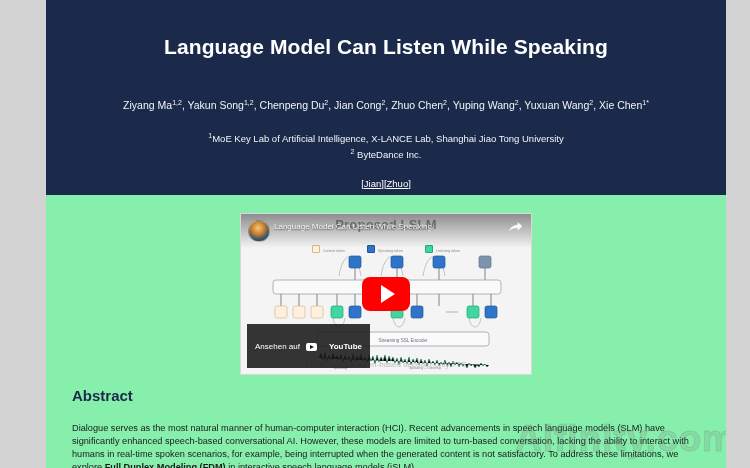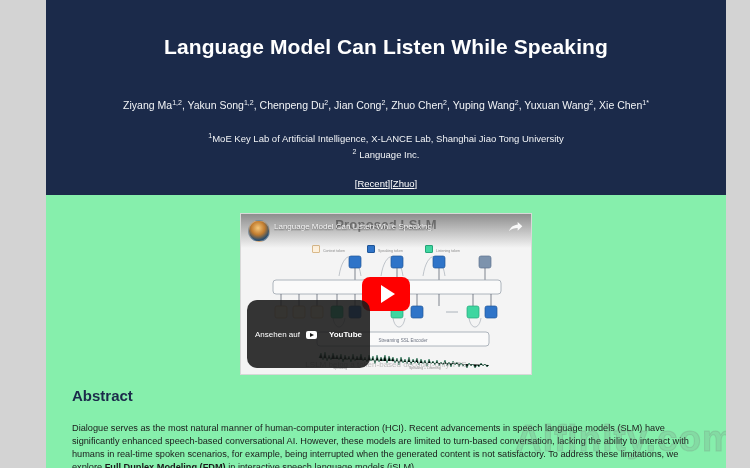--- a/index.html
+++ b/index.html
@@ -88,22 +88,22 @@
     width:48px;height:34px;border-radius:8px;background:#f00;
     display:flex;align-items:center;justify-content:center;
   }
   .yt-play .tri{
     width:0;height:0;border-left:14px solid #fff;
     border-top:9px solid transparent;border-bottom:9px solid transparent;
     margin-left:4px;
   }
   .yt-watch{
     position:absolute;left:6px;bottom:6px;height:36px;
-    background:rgba(25,25,25,.88);border-radius:10px;
-    display:flex;align-items:center;gap:6px;padding:16px 8px;
+    background:rgba(25,25,25,.88);border-radius:0;
+    display:flex;align-items:center;gap:6px;padding:4px 8px;
   }
   .yt-watch .txt{font-size:8px;color:#fff;white-space:nowrap;}
   .yt-watch .logo{display:flex;align-items:flex-end;gap:12px;}
   .yt-watch .logo .box{
     width:11px;height:8px;background:#fff;border-radius:2px;
     display:flex;align-items:center;justify-content:center;
   }
   .yt-watch .logo .box i{
     width:0;height:0;border-left:4px solid #191919;
     border-top:2.5px solid transparent;border-bottom:2.5px solid transparent;
@@ -141,24 +141,24 @@
   <div class="banner">
 
     <h1 class="banner-title">Language Model Can Listen While Speaking</h1>
 
     <div class="authors">
       <span><span>Ziyang Ma</span><sup>1,2</sup></span><span>, </span><span><span>Yakun Song</span><sup>1,2</sup></span><span>, </span><span><span>Chenpeng Du</span><sup>2</sup></span><span>, </span><span><span>Jian Cong</span><sup>2</sup></span><span>, </span><span><span>Zhuo Chen</span><sup>2</sup></span><span>, </span><span><span>Yuping Wang</span><sup>2</sup></span><span>, </span><span><span>Yuxuan Wang</span><sup>2</sup></span><span>, </span><span><span>Xie Chen</span><sup>1*</sup></span>
     </div>
 
     <div class="affil">
       <div><sup>1</sup><span>MoE Key Lab of Artificial Intelligence, X-LANCE Lab, Shanghai Jiao Tong University</span></div>
-      <div><sup>2</sup><span> Language Inc.</span></div>
+      <div><sup>2</sup><span> ByteDance Inc.</span></div>
     </div>
 
-    <div class="links"><span>[</span><a href="#">Recent</a><span>][</span><a href="#">Zhuo</a><span>]</span></div>
+    <div class="links"><span>[</span><a href="#">Jian</a><span>][</span><a href="#">Zhuo</a><span>]</span></div>
   </div>
 
   <div class="body-wrap">
 
     <div class="video-outer">
       <div class="video">
 
         <div class="slide-title">Proposed LSLM</div>
 
         <div class="legend">

